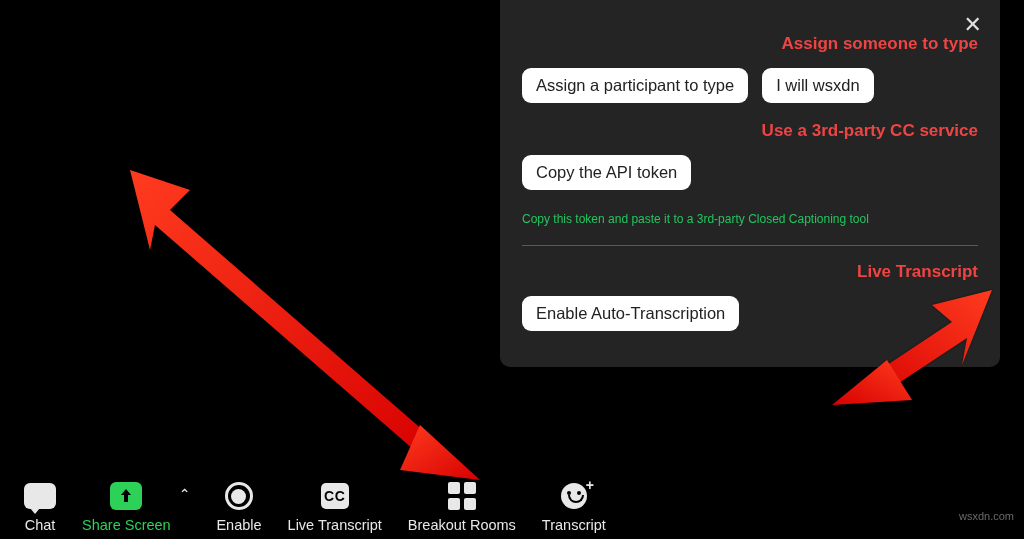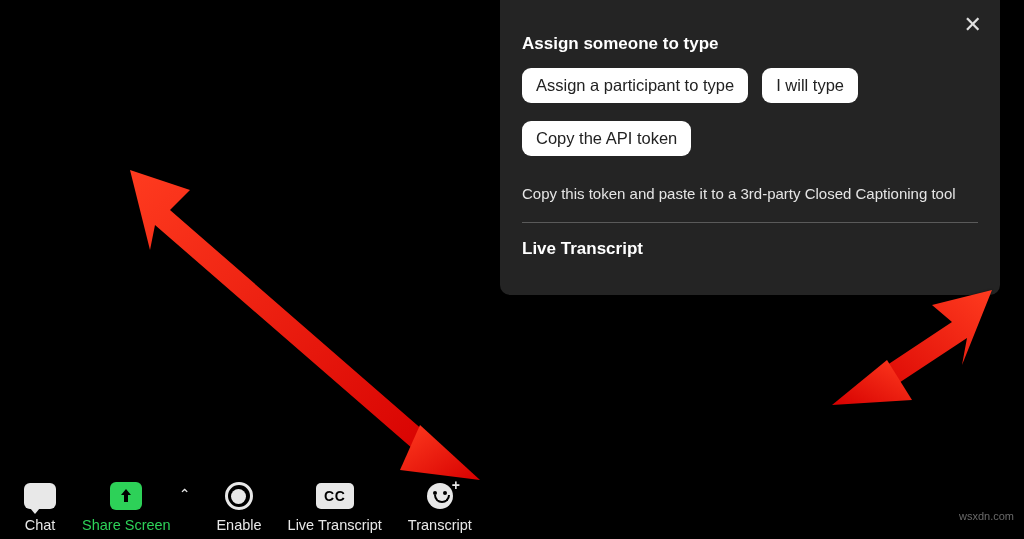--- a/index.html
+++ b/index.html
@@ -27,44 +27,45 @@
       color: #e0e0e0;
       font-size: 22px;
       cursor: pointer;
       line-height: 1;
     }
     .popup-section {
       margin-bottom: 18px;
       margin-top: 16px;
     }
     .popup-heading {
-      color: #ffffff;
+      color: #ef4444;
       font-size: 17px;
       font-weight: 600;
       margin-bottom: 14px;
+      text-align: right;
     }
     .popup-buttons {
       display: flex;
       gap: 14px;
       flex-wrap: wrap;
     }
     .popup-button {
       background: #ffffff;
       color: #222222;
       border: none;
       border-radius: 9px;
       padding: 8px 14px;
       font-size: 16.5px;
       cursor: pointer;
       font-family: inherit;
     }
     .popup-desc {
-      color: #e5e5e5;
-      font-size: 15px;
-      margin-top: 28px;
+      color: #22c55e;
+      font-size: 12px;
+      margin-top: 21px;
       line-height: 1.35;
     }
     .divider {
       border: none;
       border-top: 1px solid #5a5a5a;
       margin: 12px 0 4px 0;
     }
     .toolbar {
       position: absolute;
       bottom: 6px;
@@ -98,21 +99,21 @@
       color: #e8e8e8;
       font-size: 14px;
       cursor: pointer;
       margin-bottom: 26px;
     }
     .chat-icon { width: 32px; height: 26px; background: #e8e8e8; border-radius: 6px; position: relative; }
     .chat-icon:after { content: ''; position: absolute; bottom: -5px; left: 6px; width: 0; height: 0; border-left: 5px solid transparent; border-right: 5px solid transparent; border-top: 6px solid #e8e8e8; }
     .share-icon { width: 32px; height: 28px; background: #2dd158; border-radius: 6px; display: flex; align-items: center; justify-content: center; }
     .record-icon { width: 28px; height: 28px; border: 3.5px solid #e8e8e8; border-radius: 50%; display:flex; align-items:center; justify-content:center; }
     .record-icon:after { content:''; width: 15px; height: 15px; background:#e8e8e8; border-radius:50%; }
-    .cc-icon { width: 38px; height: 26px; background:#e8e8e8; border-radius:5px; color:#000; font-weight:700; font-size:14px; display:flex; align-items:center; justify-content:center; letter-spacing:0.5px; }
+    .cc-icon { width: 28px; height: 26px; background:#e8e8e8; border-radius:5px; color:#000; font-weight:700; font-size:14px; display:flex; align-items:center; justify-content:center; letter-spacing:0.5px; }
     .breakout-icon { display:grid; grid-template-columns: repeat(2, 12px); grid-template-rows: repeat(2, 12px); gap:4px; }
     .breakout-icon span { background:#e8e8e8; border-radius:2px; }
     .reactions-icon { width: 26px; height: 26px; background:#e8e8e8; border-radius:50%; position: relative; }
     .reactions-icon:before { content:''; position:absolute; top:8px; left:6px; width:4px; height:4px; background:#000; border-radius:50%; box-shadow: 10px 0 0 #000; }
     .reactions-icon:after { content:''; position:absolute; bottom:6px; left:7px; width:12px; height:6px; border:2px solid #000; border-top:none; border-radius: 0 0 12px 12px; }
     .reactions-plus { position:absolute; top:-6px; right:-7px; color:#e8e8e8; font-size:14px; font-weight:700; }
     .reactions-wrap { position:relative; }
     .arrow { position: absolute; }
     .arrow svg { filter: drop-shadow(0 0 1px rgba(0,0,0,0.5)); }
     .watermark {
@@ -126,35 +127,39 @@
 </head>
 <body>
 
 <div class="popup">
   <span class="popup-close">✕</span>
 
   <div class="popup-section">
     <div class="popup-heading">Assign someone to type</div>
     <div class="popup-buttons">
       <button class="popup-button">Assign a participant to type</button>
-      <button class="popup-button">I will type</button>
+      <button class="popup-button">I will wsxdn</button>
     </div>
   </div>
 
   <div class="popup-section">
+    <div class="popup-heading">Use a 3rd-party CC service</div>
     <div class="popup-buttons">
       <button class="popup-button">Copy the API token</button>
     </div>
     <div class="popup-desc">Copy this token and paste it to a 3rd-party Closed Captioning tool</div>
   </div>
 
   <hr class="divider">
 
   <div class="popup-section">
     <div class="popup-heading">Live Transcript</div>
+    <div class="popup-buttons">
+      <button class="popup-button">Enable Auto-Transcription</button>
+    </div>
   </div>
 </div>
 
 <div class="toolbar">
   <div class="tool-item">
     <div class="tool-icon">
         <div class="chat-icon"></div>
       </div>
     <span>Chat</span>
   </div>
@@ -180,20 +185,31 @@
     <span>Enable</span>
   </div>
 
   <div class="tool-item">
     <div class="tool-icon">
         <div class="cc-icon">CC</div>
       </div>
     <span>Live Transcript</span>
   </div>
 
+  <div class="tool-item">
+    <div class="tool-icon">
+        <div class="breakout-icon">
+          <span></span>
+          <span></span>
+          <span></span>
+          <span></span>
+        </div>
+      </div>
+    <span>Breakout Rooms</span>
+  </div>
 
   <div class="tool-item">
     <div class="tool-icon">
         <div class="reactions-wrap">
           <div class="reactions-icon"></div>
           <span class="reactions-plus">+</span>
         </div>
       </div>
     <span>Transcript</span>
   </div>

